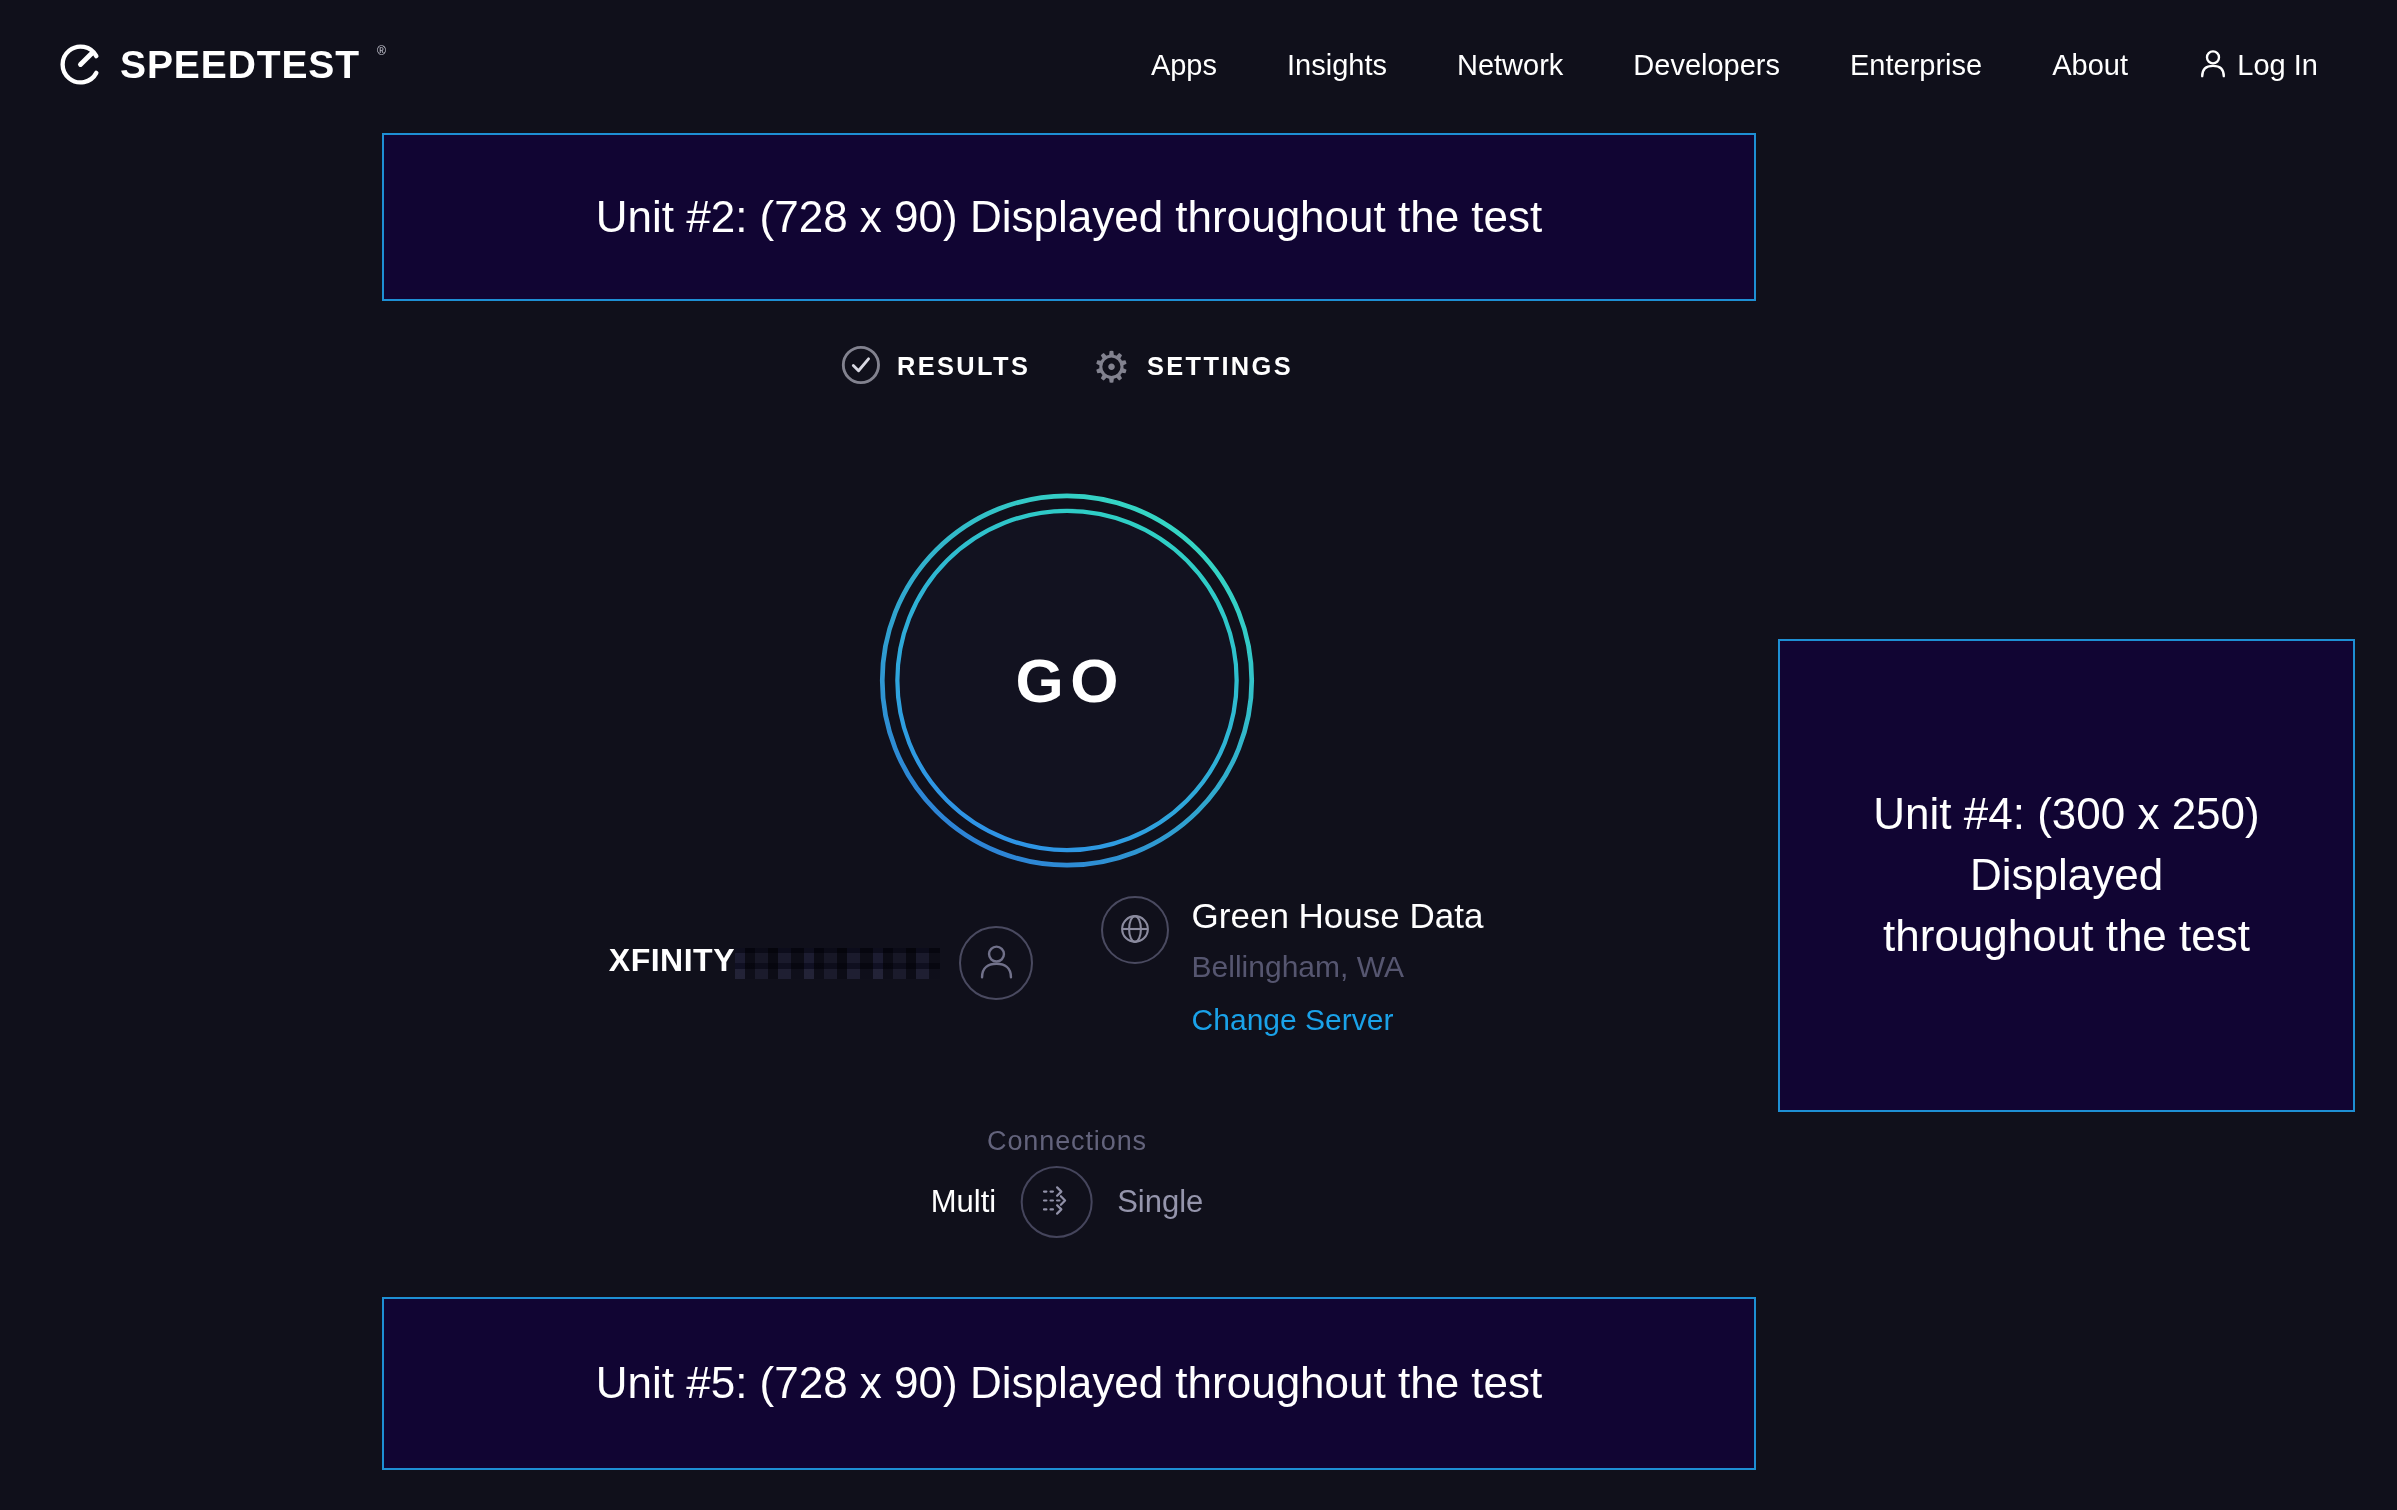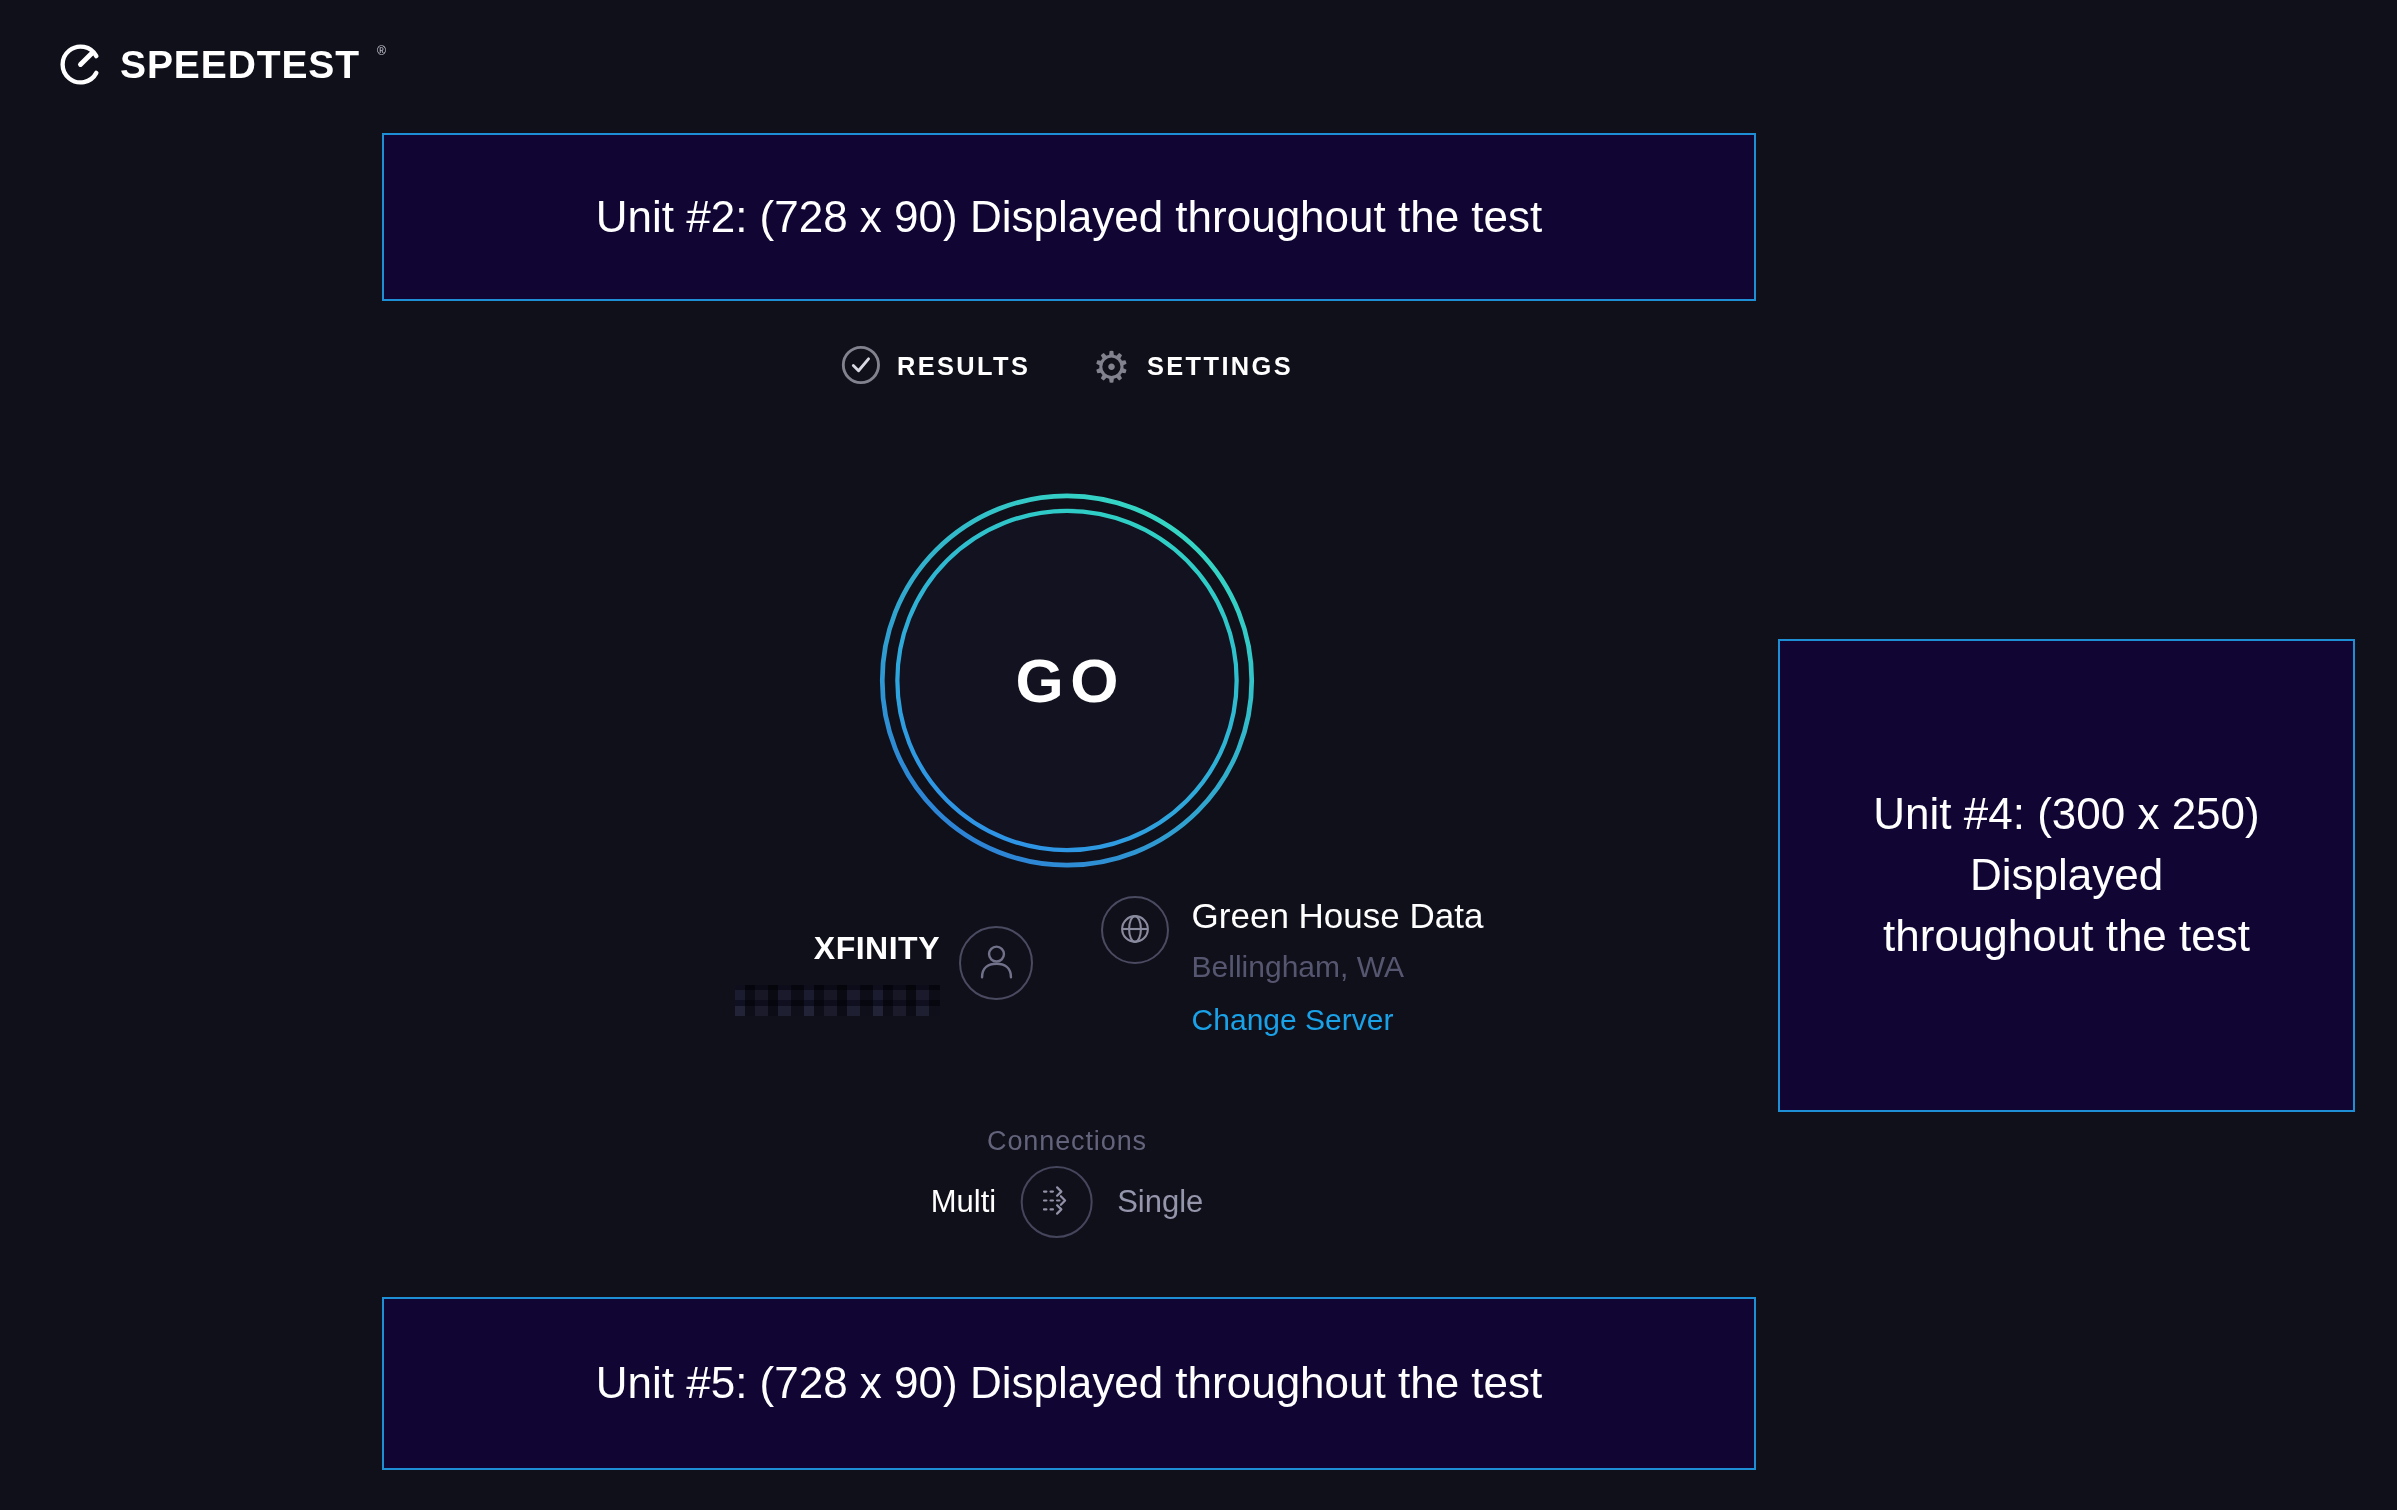--- a/index.html
+++ b/index.html
@@ -39,21 +39,21 @@
   .tab{display:flex;align-items:center;gap:16px;cursor:pointer;}
   .tab-label{font-size:25.4px;font-weight:700;letter-spacing:2.4px;color:#fff;}
   .gear-glyph{font-size:43px;line-height:40px;color:#82828f;font-family:"DejaVu Sans",sans-serif;}
   
   .go-wrap{position:absolute;left:50%;top:362px;transform:translateX(-50%);width:377px;height:377px;cursor:pointer;}
   .go-wrap svg{position:absolute;left:0;top:0;}
   .go-label{position:absolute;left:0;top:0;width:100%;height:100%;display:flex;align-items:center;justify-content:center;
     font-size:62px;font-weight:700;letter-spacing:6.6px;padding-left:6.6px;box-sizing:border-box;color:#fff;}
   
   .isp-block{position:absolute;top:796px;right:calc(50% + 34px);display:flex;align-items:flex-start;}
-  .isp-text{display:flex;flex-direction:column;align-items:flex-end;margin-top:3.8px;}
+  .isp-text{display:flex;align-items:flex-end;margin-top:3.8px;}
   .isp-name{font-size:32px;font-weight:600;letter-spacing:0.5px;color:#fff;white-space:nowrap;}
   .censored{
     margin-top:18px;width:205px;height:31px;opacity:.92;
     background:
       repeating-linear-gradient(90deg, rgba(112,112,140,.85) 0 10.4px, rgba(30,30,48,.9) 10.4px 20px,
         rgba(78,78,102,.85) 20px 33px, rgba(22,22,38,.9) 33px 43px,
         rgba(96,96,122,.85) 43px 56px, rgba(34,34,52,.9) 56px 69px),
       repeating-linear-gradient(0deg, #46465e 0 10.4px, #20203a 10.4px 16px, #3a3a52 16px 26px, #1a1a30 26px 31px);
     background-blend-mode:multiply;
   }
@@ -83,20 +83,37 @@
     <div class="logo">
       <span>
         <svg width="49" height="49" viewBox="0 0 52 52" fill="none">
           <path d="M 42.8 34.9 A 19 19 0 1 1 42.8 17.1" stroke="#ffffff" stroke-width="4.6" stroke-linecap="round"></path>
           <line x1="26" y1="26" x2="37.5" y2="14.5" stroke="#ffffff" stroke-width="5.2" stroke-linecap="round"></line>
         </svg>
       </span>
       <span class="logo-text">SPEEDTEST</span>
       <span class="logo-mark">®</span>
     </div>
+    <div class="nav">
+      <span class="nav-item">Apps</span>
+      <span class="nav-item">Insights</span>
+      <span class="nav-item">Network</span>
+      <span class="nav-item">Developers</span>
+      <span class="nav-item">Enterprise</span>
+      <span class="nav-item">About</span>
+      <span class="nav-login">
+        <span>
+          <svg width="30" height="32" viewBox="0 0 32 34" fill="none">
+            <circle cx="16" cy="10" r="6.4" stroke="#ffffff" stroke-width="2.5"></circle>
+            <path d="M4.5 30 C4.5 21.8 10 19 16 19 C22 19 27.5 21.8 27.5 30" stroke="#ffffff" stroke-width="2.5" stroke-linecap="round"></path>
+          </svg>
+        </span>
+        <span class="nav-item">Log In</span>
+      </span>
+    </div>
   </div>
 
   <div class="ad ad-u2">
     <div class="ad-text">Unit #2: (728 x 90) Displayed throughout the test</div>
   </div>
   <div class="ad ad-u4">
     <div class="ad-text">Unit #4: (300 x 250) Displayed throughout the test</div>
   </div>
   <div class="ad ad-u5">
     <div class="ad-text">Unit #5: (728 x 90) Displayed throughout the test</div>

